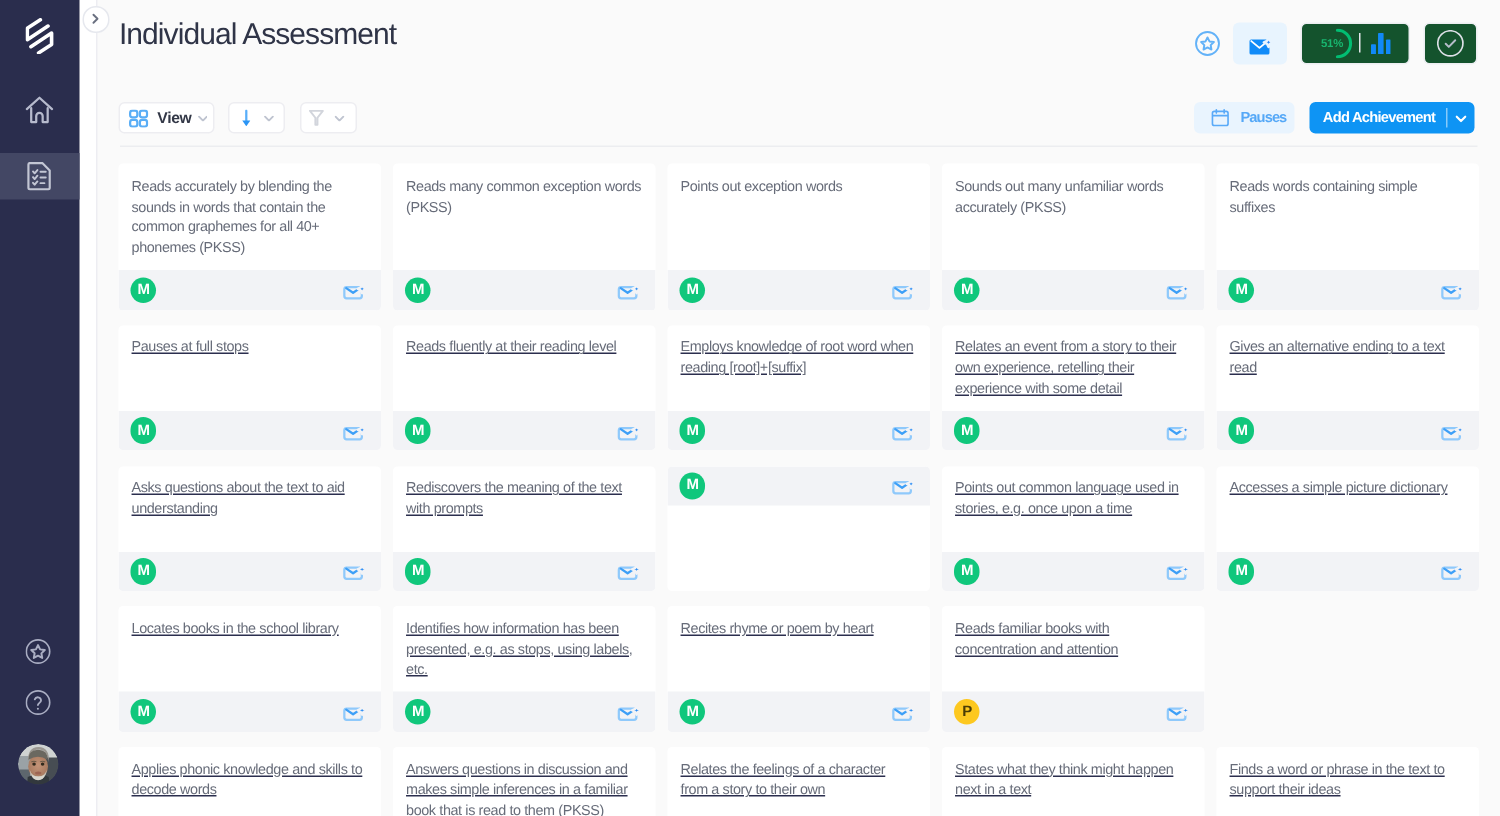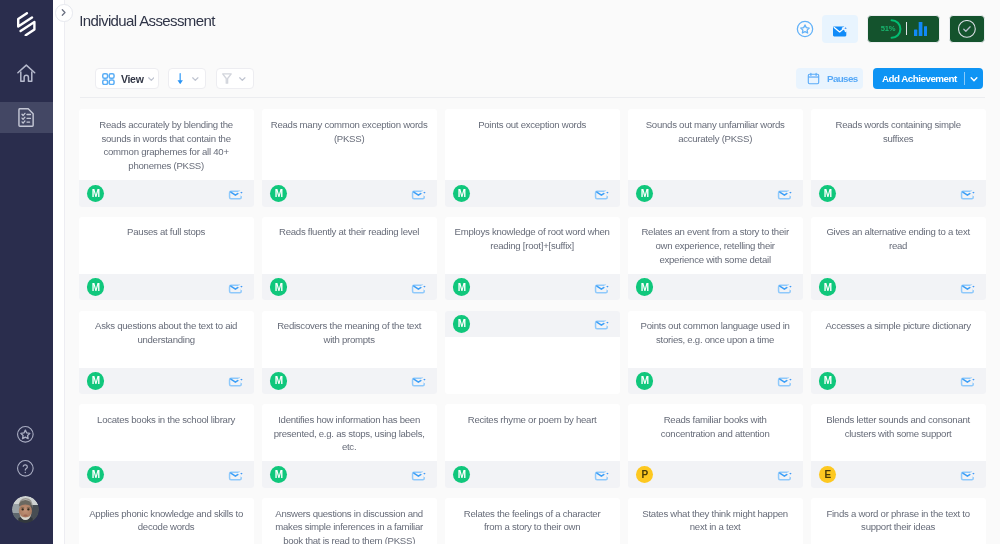--- a/index.html
+++ b/index.html
@@ -32,26 +32,26 @@
                  border-radius: 50%; overflow: hidden; }
 
   
   .content { position: absolute; left: 53px; top: 0; width: 947px; height: 544px; background: #fafafa; }
   .leftstrip { position: absolute; left: 0px; top: 0; width: 11px; height: 544px; background: #fff; }
   .vline { position: absolute; left: 11px; top: 0; width: 1px; height: 544px; background: #ededf2; }
   .expander { position: absolute; left: 2.2px; top: 4.2px; width: 17.5px; height: 17.5px;
               border-radius: 50%; background: #fff; border: 1px solid #e6e8ee;
               display: flex; align-items: center; justify-content: center; z-index: 6; }
 
-  .page-title { position: absolute; left: 26.3px; top: 12.0px; font-size: 15px; font-weight: 400;
+  .page-title { position: absolute; left: 26.3px; top: 12.0px; font-size: 20px; font-weight: 400;
                 color: #2f3447; letter-spacing: -0.62px; white-space: nowrap; }
   .page-sub { position: absolute; left: 27.5px; top: 40.4px; font-size: 9.8px; color: #6e7381;
               letter-spacing: -0.36px; white-space: nowrap; }
 
-  .toolbar { position: absolute; left: 42px; top: 68px; display: flex; gap: 9.4px; }
+  .toolbar { position: absolute; left: 26px; top: 68px; display: flex; gap: 9.4px; }
   .tb-btn { height: 21.3px; border: 1px solid #ededf1; background: #fff; border-radius: 4px;
             display: flex; align-items: center; padding: 0 6px; font-size: 10.3px; color: #3c4257; }
   .tb-btn.view { width: 63.7px; padding: 0 0 0 6.1px; }
   .tb-btn.icononly { width: 38.3px; padding: 0 0 0 5.4px; justify-content: space-between; }
   .tb-btn.icononly .chev { margin-right: 7.2px; }
   .tb-btn.sortb { padding-left: 7.5px; }
   .tb-btn.sortb .chev { margin-right: 6.5px; }
   .tb-btn .lbl { margin: 0 4px 0 6.0px; letter-spacing: -0.25px; font-weight: 600; font-size: 10.5px; color: #333847; }
   .chev { display:inline-block; }
 
@@ -74,24 +74,24 @@
              letter-spacing: -0.5px; }
   .add-btn .lbl { padding-left: 9px; white-space: nowrap; }
   .add-btn .sep { width: 1px; height: 12.5px; background: rgba(255,255,255,0.5); margin-left: 7.6px; }
   .add-btn .cv { width: 25px; text-align: center; display:flex; justify-content:center; }
 
   
   .hsep { position: absolute; left: 27.3px; top: 97px; width: 904.7px; height: 1px; background: #ecedf0; }
   .grid { position: absolute; left: 26.3px; top: 109.3px; width: 911px; }
   .row { display: flex; gap: 8px; margin-bottom: 10.2px; }
   .card { width: 175px; background: #fff; border-radius: 3px; display: flex; flex-direction: column;
-          overflow: hidden; text-align: center; }
+          overflow: hidden; }
   .card-body { padding: 8.5px 9.75px 4px 8.4px; }
   .r0 .card-body { min-height: 71px; }
-  .rN .card-body { min-height: 57px; }
+  .rN .card-body { min-height: 57px; text-decoration: underline; }
   .card-text { font-size: 9.6px; line-height: 13.8px; color: #676c79; letter-spacing: -0.26px; }
   .card-foot { height: 26.5px; background: #f2f3f6; display: flex; align-items: center;
                justify-content: space-between; padding: 0 11.3px 0 7.6px; }
   .ava { width: 17.6px; height: 17.6px; border-radius: 50%; display: flex; align-items: center;
          justify-content: center; font-size: 10px; font-weight: 700; color: #fff; letter-spacing: -0.3px; }
   .ava.y { color: #4a3c06; }
   svg { display: block; }
 </style>
 </head>
 <body>
@@ -597,35 +597,20 @@
               <div class="ava y" style="background: rgb(253, 200, 32);">P</div>
               <div>
                 <svg width="17" height="13.2" viewBox="-0.8 -3.6 17 13.2" fill="none" style="overflow:visible;margin-right:-2.2px">
                   <rect x="0.75" y="0.75" width="11.7" height="7.5" rx="1.5" stroke="#8fc9fb" stroke-width="1.5"></rect>
                   <path d="M2.0 1.45 L6.6 4.6 L11.2 1.45" stroke="#3d9ff7" stroke-width="1.5" stroke-linecap="round" stroke-linejoin="round"></path>
                   <path d="M12.6 -1.0 l.95 2.0 2.0.95-2.0.95-.95 2.0-.95-2.0-2.0-.95 2.0-.95Z" fill="#2b8df6" stroke="#f2f3f6" stroke-width="1.6" stroke-linejoin="round"></path>
                 </svg>
               </div>
             </div>
           </div>
-          <div class="card">
-            <div class="card-body">
-              <div class="card-text">Blends letter sounds and consonant clusters with some support</div>
-            </div>
-            <div class="card-foot">
-              <div class="ava y" style="background: rgb(253, 200, 32);">E</div>
-              <div>
-                <svg width="17" height="13.2" viewBox="-0.8 -3.6 17 13.2" fill="none" style="overflow:visible;margin-right:-2.2px">
-                  <rect x="0.75" y="0.75" width="11.7" height="7.5" rx="1.5" stroke="#8fc9fb" stroke-width="1.5"></rect>
-                  <path d="M2.0 1.45 L6.6 4.6 L11.2 1.45" stroke="#3d9ff7" stroke-width="1.5" stroke-linecap="round" stroke-linejoin="round"></path>
-                  <path d="M12.6 -1.0 l.95 2.0 2.0.95-2.0.95-.95 2.0-.95-2.0-2.0-.95 2.0-.95Z" fill="#2b8df6" stroke="#f2f3f6" stroke-width="1.6" stroke-linejoin="round"></path>
-                </svg>
-              </div>
-            </div>
-          </div>
         </div>
         <div class="row rN">
           <div class="card">
             <div class="card-body">
               <div class="card-text">Applies phonic knowledge and skills to decode words</div>
             </div>
           </div>
           <div class="card">
             <div class="card-body">
               <div class="card-text">Answers questions in discussion and makes simple inferences in a familiar book that is read to them (PKSS)</div>

